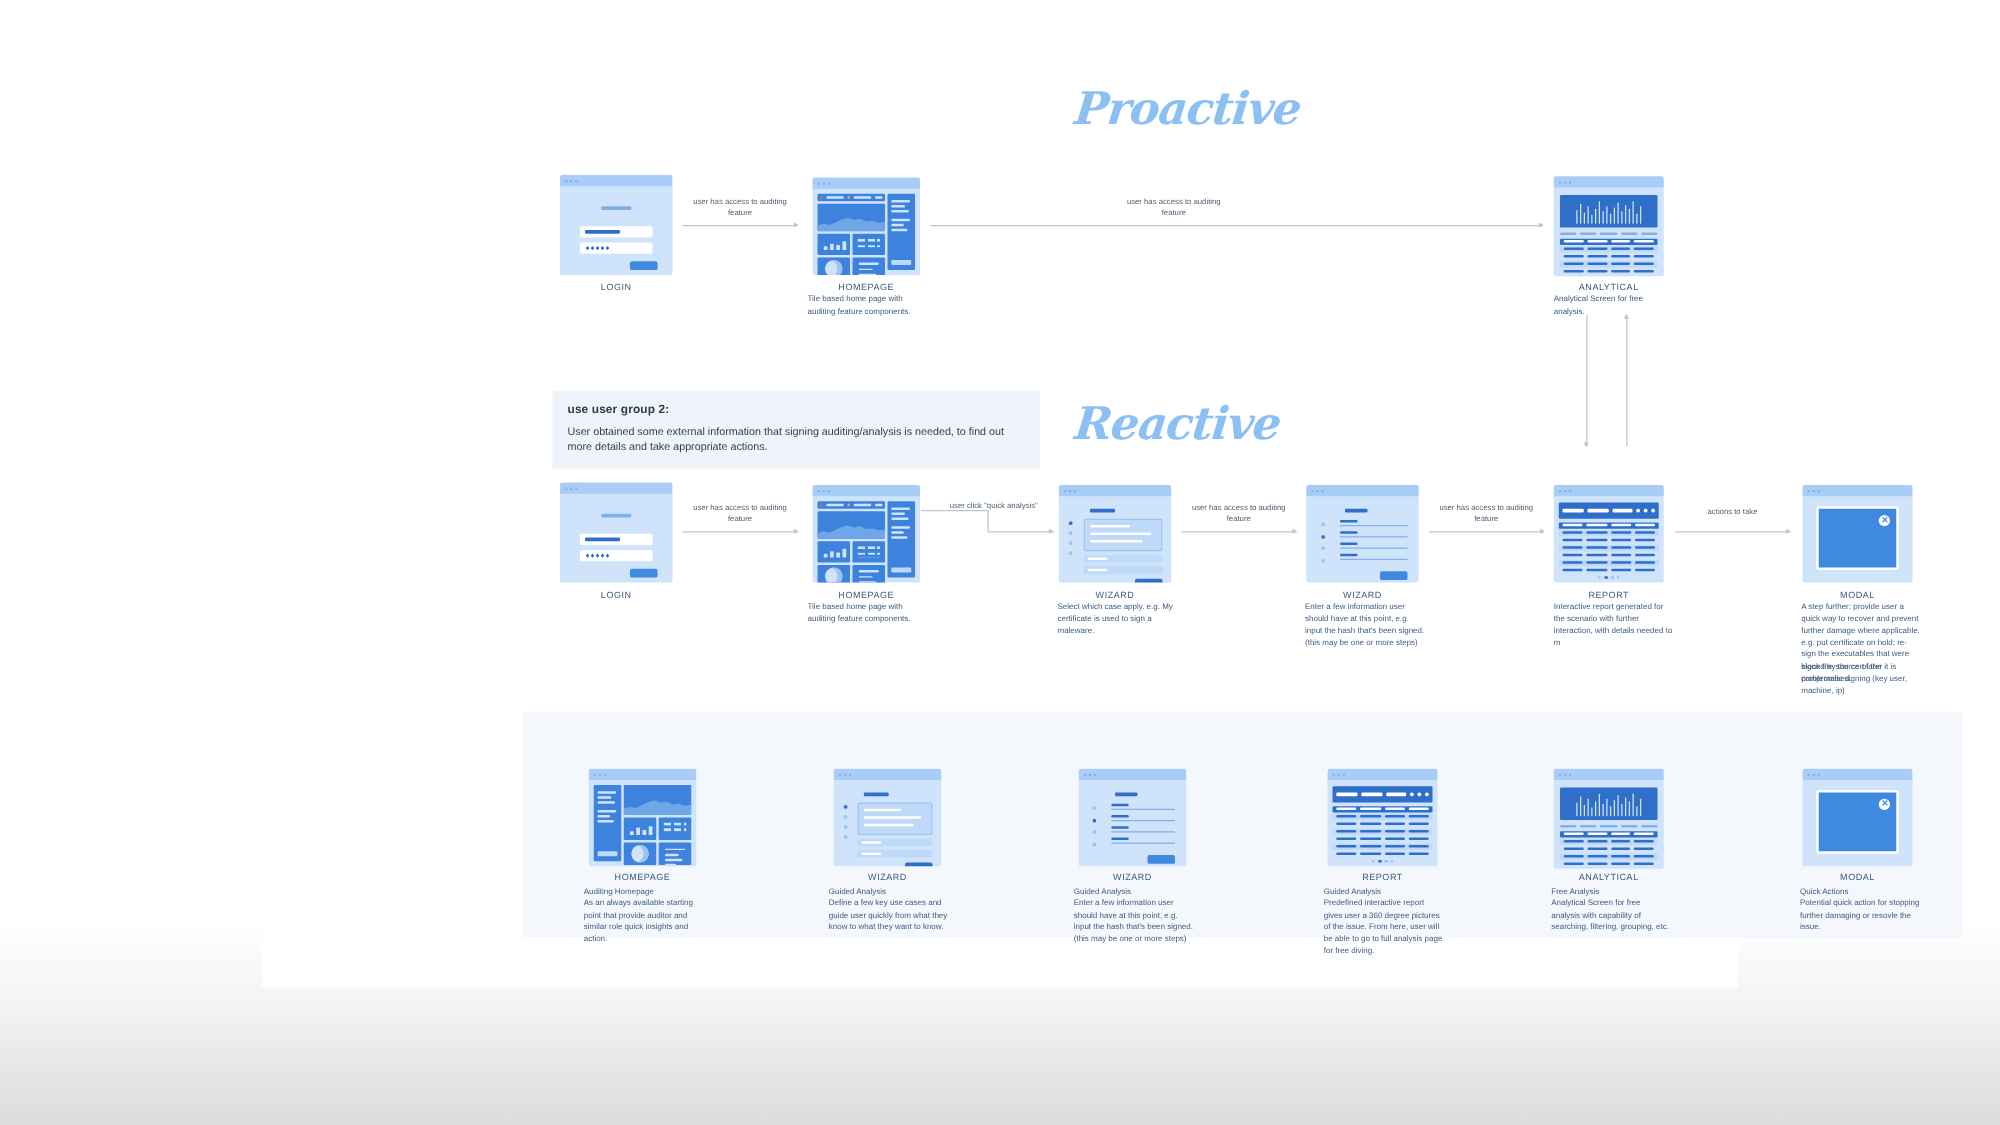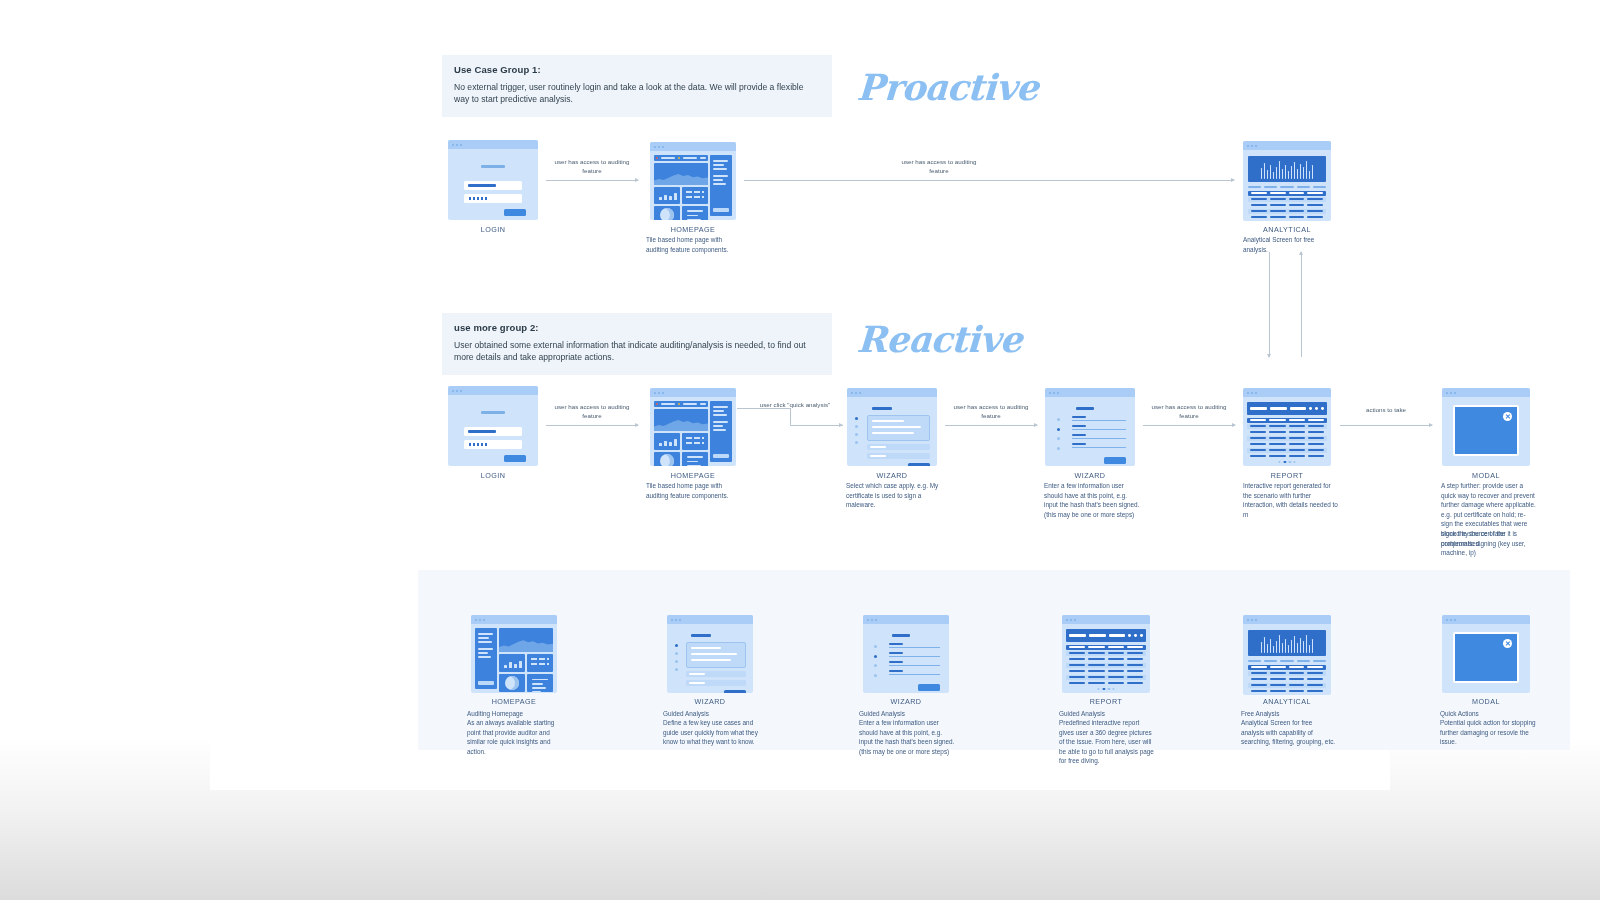--- a/index.html
+++ b/index.html
@@ -222,29 +222,25 @@
   .s-modal .x { position:absolute; right:5px; top:5px; width:9px; height:9px; border-radius:50%;
      background:#ffffff; display:flex; align-items:center; justify-content:center;
      color:#4089e0; font-size:7px; line-height:1; font-weight:bold; }
 </style>
 </head>
 <body>
 
 <div id="stage">
 <div class="canvas">
 
-  <div class="banner" id="banner1">
-    <div class="b-title">Use Case Group 1:</div>
-    <div class="b-body">No external trigger, user routinely login and take a look at the data. We will provide a flexible way to start predictive analysis.</div>
-  </div>
   <div class="script" id="script1">Proactive</div>
 
   <div class="banner" id="banner2">
-    <div class="b-title">use more group 2:</div>
-    <div class="b-body">User obtained some external information that indicate auditing/analysis is needed, to find out more details and take appropriate actions.</div>
+    <div class="b-title">use user group 2:</div>
+    <div class="b-body">User obtained some external information that signing auditing/analysis is needed, to find out more details and take appropriate actions.</div>
   </div>
   <div class="script" id="script2">Reactive</div>
 
   <div class="mock s-login" style="left:238px; top:140px; width:90px; height:80px;">
     <div class="titlebar">
           <i></i>
           <i></i>
           <i></i>
         </div>
     <div class="body">

